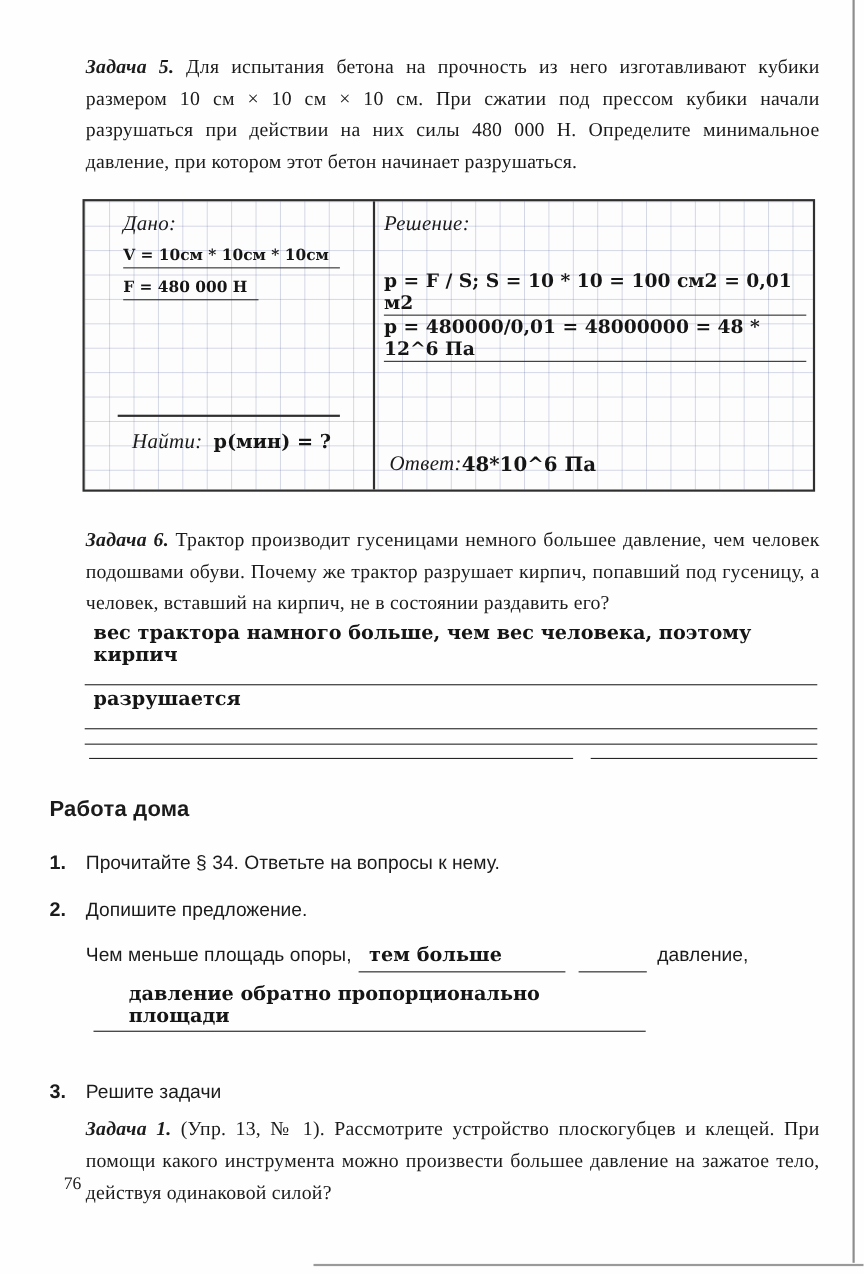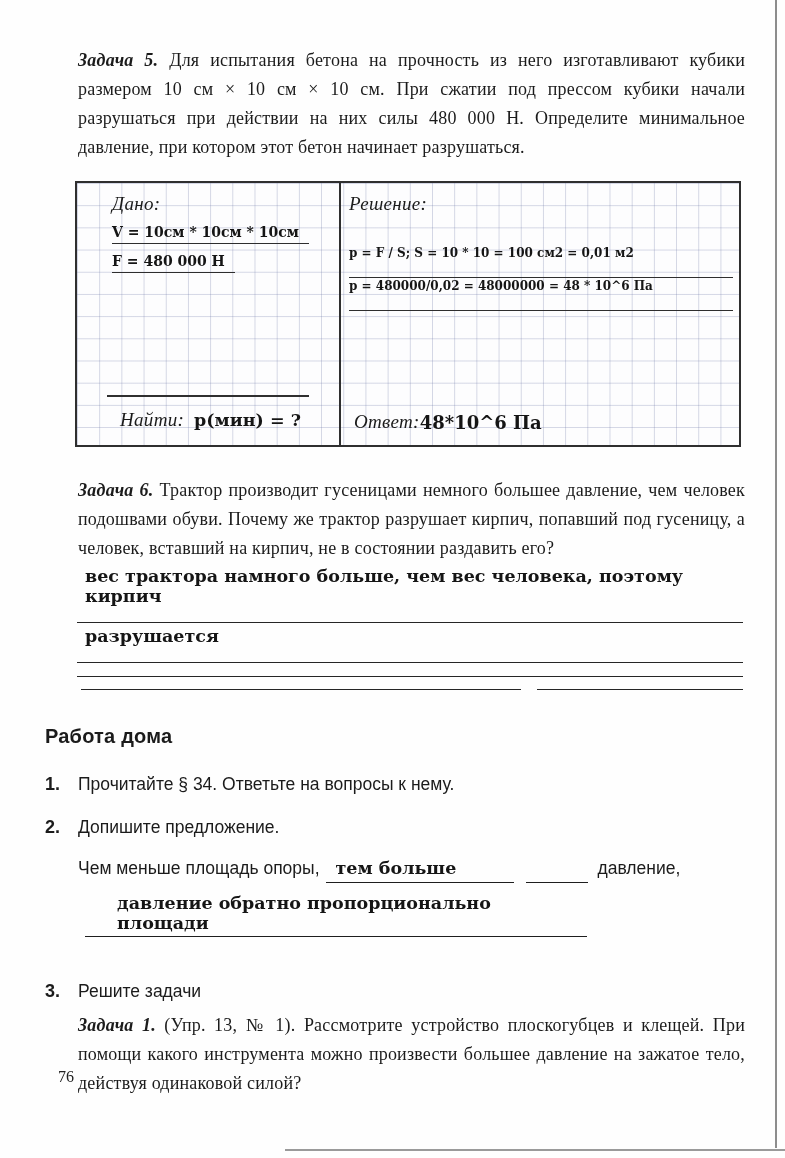--- a/index.html
+++ b/index.html
@@ -35,33 +35,33 @@
       linear-gradient(to right, rgba(115,125,170,0.30) 1px, transparent 1px),
       linear-gradient(to bottom, rgba(115,125,170,0.30) 1px, transparent 1px);
     background-size:22.2px 22.2px;
   }
   .box-left { width:264px; border-right:2px solid #2f2f2f; display:flex; flex-direction:column;align-items:center; }
   .given-area { flex:1; padding:10px 8px 0 13px; }
   .find-area {
     border-top:2px solid #2f2f2f;
     padding:12px 8px 0 13px;
     display:flex; align-items:baseline; gap:10px;
-    height:50px;
+    height:68px;
   }
   .box-right { flex:1; display:flex; flex-direction:column; padding:10px 6px 12px 8px; }
   .box-label { font-style:italic; font-size:19px; letter-spacing:0.3px; }
   .hand { font-family:"DejaVu Serif", serif; font-weight:700; color:#151515; }
   .given-area .hand-line {
     font-size:14px; margin-top:9px;
     padding:0 10px 3px 0;
     border-bottom:1.6px solid #2e2e2e;
     width:fit-content;
   }
   .sol-lines { margin-top:30px; }
-  .sol-line { font-size:12px; border-bottom:1.6px solid #2e2e2e; padding:1px 0 17px; }
+  .sol-line { font-size:17px; border-bottom:1.6px solid #2e2e2e; padding:1px 0 0; }
   .answer-area { margin-top:auto; display:flex; align-items:flex-end; padding-left:5px; }
   .answer-area .hand { font-size:18px; }
   .find-area .hand { font-size:17.5px; }
   
   .task6-para { margin-top:29px; }
   .ans-line {
     margin:2px 2px 0 32px;
     border-bottom:1.6px solid #262626;
     padding:1px 4px 16px 8px;
     min-height:27px;
@@ -116,21 +116,21 @@
       </div>
       <div class="find-area">
         <span class="box-label">Найти:</span>
         <span class="hand">р(мин) = ?</span>
       </div>
     </div>
     <div class="box-right">
       <div class="box-label">Решение:</div>
       <div class="sol-lines">
         <div class="hand sol-line">p = F / S; S = 10 * 10 = 100 см2 = 0,01 м2</div>
-        <div class="hand sol-line">p = 480000/0,02 = 48000000 = 48 * 10^6 Па</div>
+        <div class="hand sol-line">p = 480000/0,01 = 48000000 = 48 * 12^6 Па</div>
       </div>
       <div class="answer-area">
         <span class="box-label">Ответ:</span>
         <span class="hand">48*10^6 Па</span>
       </div>
     </div>
   </div>
 
   <p class="para task6-para">
     <span class="task-label">Задача 6.</span>

